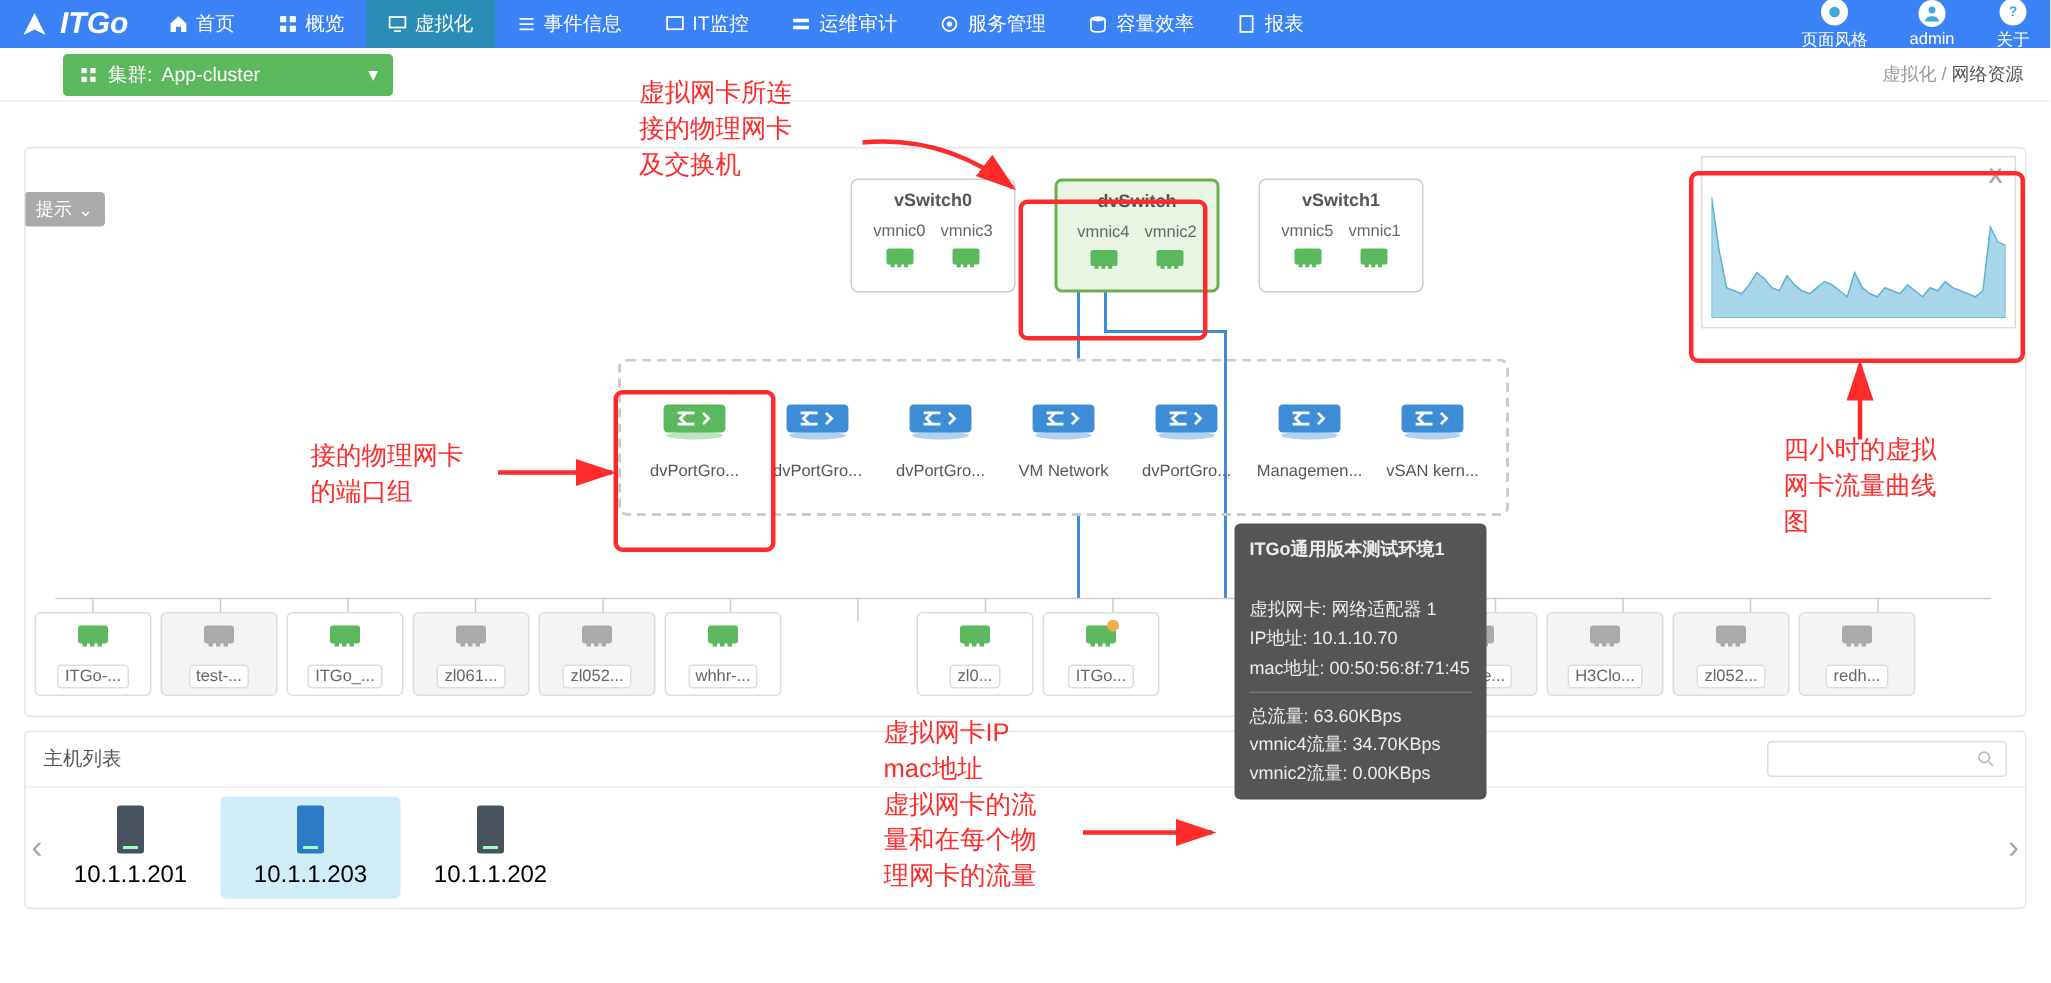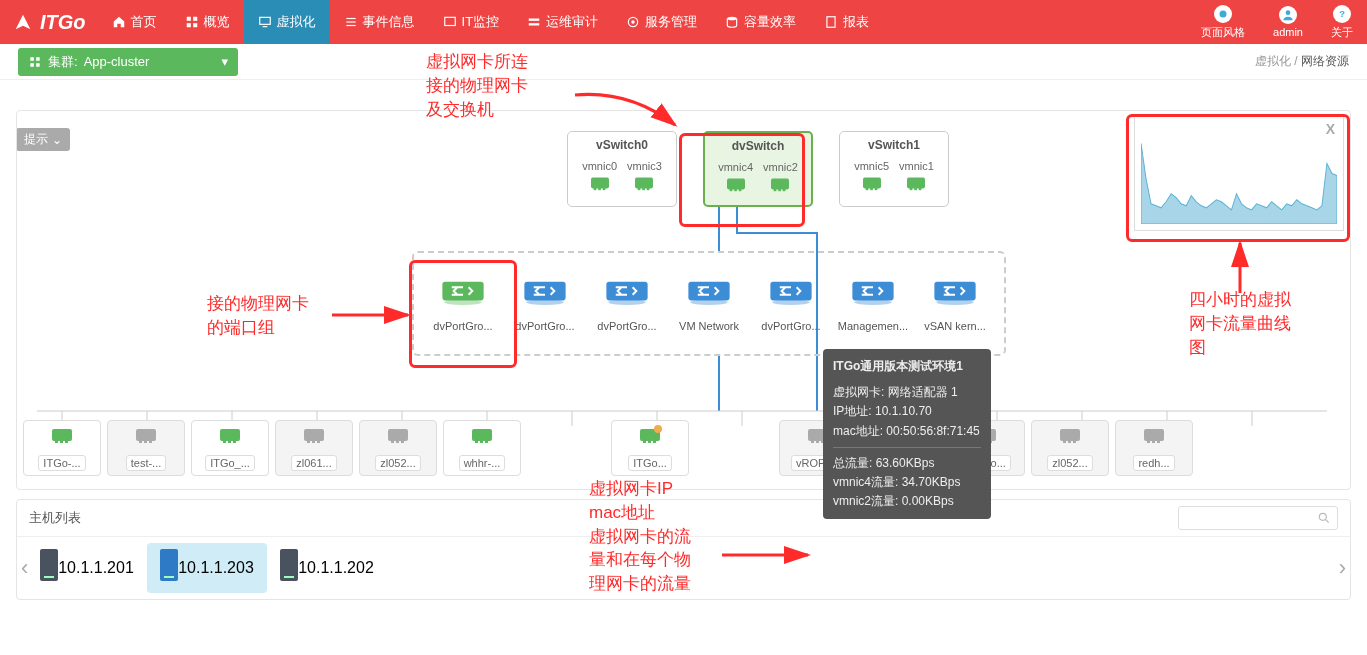--- a/index.html
+++ b/index.html
@@ -1,32 +1,32 @@
 <!DOCTYPE html>
 <html><head>
 <meta charset="utf-8">
 <style>
 * { margin: 0; padding: 0; box-sizing: border-box; font-family: "Microsoft YaHei", Arial, sans-serif; }
 body { background: #fff; width: 1367px; height: 655px; overflow: hidden; position: relative; }
 
 
-.topnav { background: #ef4444; height: 44px; display: flex; align-items: center; color: #fff; position: relative; }
+.topnav { background: #3b82f6; height: 32px; display: flex; align-items: center; color: #fff; position: relative; }
 .logo { display: flex; align-items: center; padding: 0 12px; font-size: 20px; font-style: italic; font-weight: bold; }
 .logo-icon { width: 22px; height: 22px; margin-right: 6px; display: inline-flex; }
 .nav-items { display: flex; align-items: center; height: 100%; }
 .nav-item { display: flex; align-items: center; padding: 0 14px; height: 100%; font-size: 13px; cursor: pointer; }
 .nav-item.active { background: #2a8db6; }
 .nav-icon { width: 14px; height: 14px; margin-right: 5px; display: inline-flex; }
 .nav-right { position: absolute; right: 0; display: flex; align-items: center; height: 100%; }
 .nav-right-item { display: flex; flex-direction: column; align-items: center; justify-content: center; padding: 0 14px; font-size: 11px; cursor: pointer; }
 .nav-right-icon { width: 18px; height: 18px; background: #fff; border-radius: 50%; margin-bottom: 2px; display: flex; align-items: center; justify-content: center; }
 
 
 .cluster-bar { height: 36px; display: flex; align-items: center; padding: 0 18px; border-bottom: 1px solid #eee; justify-content: space-between; }
-.cluster-select { background: #5cb85c; color: #fff; display: flex; align-items: center; height: 28px; padding: 0 10px; font-size: 13px; border-radius: 3px; cursor: pointer; width: 220px; position: relative; }
+.cluster-select { background: #5cb85c; color: #fff; display: flex; align-items: center; height: 28px; padding: 0 10px; font-size: 13px; border-radius: 3px; cursor: pointer; width: 220px; position: relative; margin-left: 24px; }
 .cluster-caret { position: absolute; right: 10px; }
 .breadcrumb { font-size: 12px; color: #999; }
 .breadcrumb span:last-child { color: #555; }
 
 
 .hint-tab { position: absolute; left: 16px; top: 128px; background: #aaa; color: #fff; font-size: 12px; padding: 3px 8px; border-radius: 3px; display: flex; align-items: center; }
 
 
 .canvas { position: relative; width: 100%; height: 380px; margin-top: 30px; border: 1px solid #e9e9e9; border-left: none; border-right: none; margin-left: 16px; margin-right: 16px; width: calc(100% - 32px); border-radius: 4px; border: 1px solid #e5e5e5; }
 
@@ -48,37 +48,37 @@
 
 .nic-row { position: absolute; top: 302px; left: 0; right: 0; height: 70px; display: flex; align-items: center; padding: 0 6px; gap: 6px; text-align: right; }
 .nic-card { width: 78px; height: 56px; border: 1px solid #ddd; border-radius: 4px; background: #f4f4f4; display: flex; flex-direction: column; align-items: center; justify-content: space-between; padding: 4px; cursor: pointer; }
 .nic-card.green { background: #fff; }
 .nic-port-lg { width: 24px; height: 20px; }
 .nic-label { font-size: 11px; color: #666; border: 1px solid #ddd; background: #fff; border-radius: 3px; padding: 1px 4px; white-space: nowrap; overflow: hidden; text-overflow: ellipsis; max-width: 72px; }
 
 
 .tooltip { position: absolute; top: 349px; left: 823px; width: 168px; background: #555; color: #eee; font-size: 12px; border-radius: 4px; padding: 8px 10px; z-index: 50; line-height: 1.6; }
 .tooltip-sec { border-top: 1px solid #777; margin-top: 6px; padding-top: 6px; }
-.tooltip-title { font-weight: bold; margin-bottom: 7px; }
+.tooltip-title { font-weight: bold; margin-bottom: 21px; }
 
 
 .mini-chart { position: absolute; top: 5px; right: 6px; width: 210px; height: 115px; border: 1px solid #ddd; background: #fff; padding: 6px; }
 .mini-chart-close { position: absolute; top: 4px; right: 8px; color: #aaa; font-weight: bold; cursor: pointer; font-size: 14px; }
 .mini-chart-area { width: 100%; height: 100%; }
 
 
 .anno { position: absolute; color: #ff2a2a; font-size: 17px; font-weight: 500; line-height: 1.4; z-index: 60; pointer-events: none; }
 .anno-box { position: absolute; border: 3px solid #ff2a2a; border-radius: 6px; z-index: 55; pointer-events: none; }
 
 
 .hostlist-wrap { margin: 9px 16px 0; border: 1px solid #e5e5e5; border-radius: 4px; }
 .hostlist-header { display: flex; align-items: center; justify-content: space-between; padding: 6px 12px; border-bottom: 1px solid #eee; font-size: 13px; color: #555; }
 .hostlist-search { width: 160px; height: 24px; border: 1px solid #ddd; border-radius: 3px; display: flex; align-items: center; justify-content: flex-end; padding: 0 6px; color: #bbb; }
 .hostlist-body { display: flex; align-items: center; padding: 6px 10px; position: relative; }
-.host-item { display: flex; align-items: center; width: 120px; padding: 6px; border-radius: 4px; cursor: pointer; justify-content: center; }
+.host-item { display: flex; flex-direction: column; align-items: center; width: 120px; padding: 6px; border-radius: 4px; cursor: pointer; }
 .host-item.selected { background: #d0ecf7; }
 .host-icon { width: 18px; height: 32px; background: #48535f; border-radius: 2px; margin-bottom: 6px; position: relative; }
 .host-icon.blue { background: #2e7ac7; }
 .host-icon::after { content: ""; position: absolute; bottom: 3px; left: 4px; right: 4px; height: 2px; background: #9fb; }
 .host-arrow { position: absolute; font-size: 22px; color: #aaa; cursor: pointer; top: 50%; transform: translateY(-50%); }
 .host-arrow.left { left: 4px; }
 .host-arrow.right { right: 4px; }
 
 svg { display: block; }
 
@@ -497,20 +497,31 @@
         </span>
         <span class="nic-label"></span>
       </div>
       <div class="nic-card green">
         <span class="nic-port-lg">
           <svg viewBox="0 0 24 20">
             <rect x="2" y="4" width="20" height="12" rx="2" fill="#5cb85c"></rect>
             <rect x="5" y="14" width="3" height="4" fill="#5cb85c"></rect>
             <rect x="10" y="14" width="3" height="4" fill="#5cb85c"></rect>
             <rect x="15" y="14" width="3" height="4" fill="#5cb85c"></rect>
+          </svg>
+        </span>
+        <span class="nic-label">zl0...</span>
+      </div>
+      <div class="nic-card green">
+        <span class="nic-port-lg">
+          <svg viewBox="0 0 24 20">
+            <rect x="2" y="4" width="20" height="12" rx="2" fill="#5cb85c"></rect>
+            <rect x="5" y="14" width="3" height="4" fill="#5cb85c"></rect>
+            <rect x="10" y="14" width="3" height="4" fill="#5cb85c"></rect>
+            <rect x="15" y="14" width="3" height="4" fill="#5cb85c"></rect>
             <circle cx="20" cy="4" r="4" fill="#f0ad4e"></circle>
           </svg>
         </span>
         <span class="nic-label">ITGo...</span>
       </div>
       <div class="nic-card green" style="visibility: hidden;">
         <span class="nic-port-lg">
           <svg viewBox="0 0 24 20">
             <rect x="2" y="4" width="20" height="12" rx="2" fill="#5cb85c"></rect>
             <rect x="5" y="14" width="3" height="4" fill="#5cb85c"></rect>

